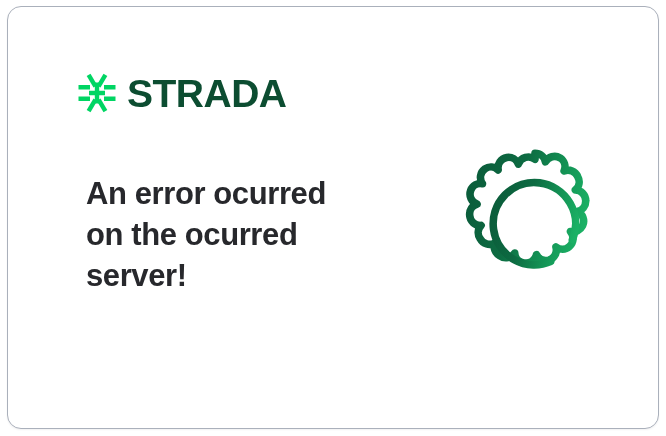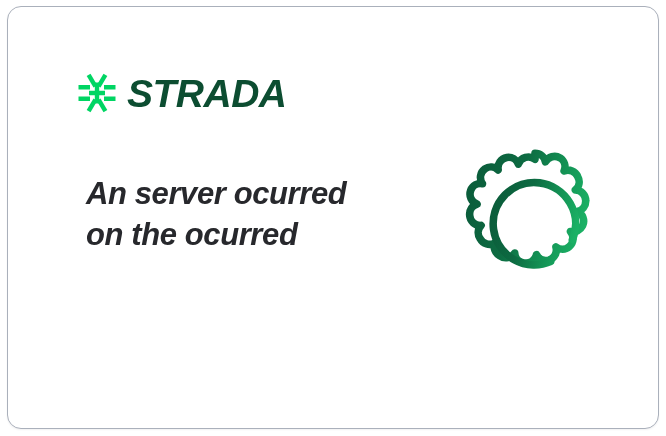--- a/index.html
+++ b/index.html
@@ -15,21 +15,20 @@
     -webkit-font-smoothing: antialiased;
   }
 
   
   .screen {
     position: relative;
     width: 602px;
     height: 436px;
     background: #ffffff;
     box-sizing: border-box;
-    font-style: italic;
   }
 
   .card {
     position: absolute;
     left: 7px;
     top: 6px;
     width: 652px;
     height: 423px;
     box-sizing: border-box;
     background: #ffffff;
@@ -129,22 +128,23 @@
             <line x1="20" y1="9.5" x2="20" y2="30.5"></line>
             <line x1="12.0" y1="20" x2="28.0" y2="20"></line>
           </g>
         </svg>
       </span>
 
       <span class="brand-word">STRADA</span>
     </div>
 
     <div class="message">
-      <span class="message-line">An server ocurred</span>
+      <span class="message-line">An error ocurred</span>
       <span class="message-line">on the ocurred</span>
+      <span class="message-line">server!</span>
     </div>
 
     <div class="gear-wrap">
       <svg class="gear-svg" viewBox="0 0 162 164" aria-hidden="true">
         <defs>
           <linearGradient id="gearGrad" x1="0" y1="0.35" x2="1" y2="0.62">
             <stop offset="0%" stop-color="#0b5d3b"></stop>
             <stop offset="38%" stop-color="#0d6b42"></stop>
             <stop offset="70%" stop-color="#139154"></stop>
             <stop offset="100%" stop-color="#1bb165"></stop>

